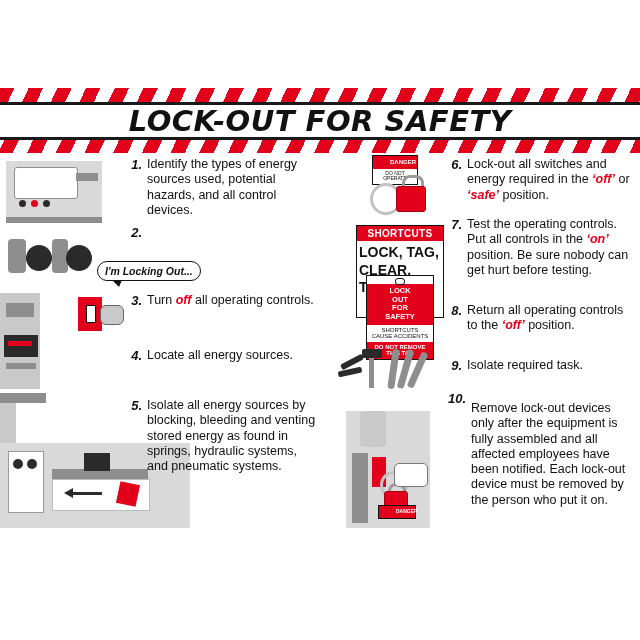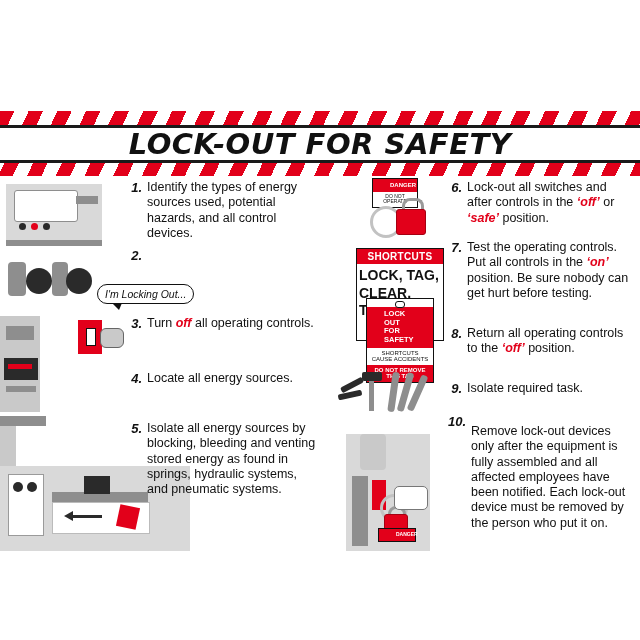--- a/index.html
+++ b/index.html
@@ -6,21 +6,21 @@
     margin: 0;
     padding: 0;
     background: #ffffff;
     width: 640px;
     height: 640px;
     font-family: "Liberation Sans", sans-serif;
   }
   #poster {
     position: absolute;
     left: 0;
-    top: 111px;
+    top: 88px;
     width: 640px;
     height: 440px;
     background: #c2410c;
     overflow: hidden;
   }
   
   .header-stripes {
     position: absolute;
     left: 0; top: 0;
     width: 640px;
@@ -113,21 +113,21 @@
   .rounded { border-radius: 3px; }
   .circle { border-radius: 50%; }
 
   
   .bubble {
     position: absolute;
     background: #ffffff;
     border: 1.6px solid #111;
     border-radius: 11px;
     font-size: 10.5px;
-    font-weight: normal;
+    font-weight: bold;
     font-style: italic;
     color: #111;
     padding: 3px 7px;
     white-space: nowrap;
   }
   .bubble:after {
     content: "";
     position: absolute;
     left: 14px;
     bottom: -7px;
@@ -165,20 +165,21 @@
     position: absolute;
     width: 66px;
     background: #ffffff;
     border: 1.4px solid #111;
   }
   .tag .ttop {
     background: #e2001a;
     color: #ffffff;
     font-size: 7.5px;
     font-weight: bold;
+    text-align: center;
     line-height: 1.15;
     padding: 3px 17px;
   }
   .tag .tmid {
     font-size: 6px;
     text-align: center;
     color: #111;
     padding: 2px 2px;
     line-height: 1.1;
   }
@@ -339,21 +340,21 @@
       <div class="hasp" style="left:54px; top:318px; width:22px; height:22px;"></div>
       <div class="padlock-shackle" style="left:62px; top:330px; width:12px; height:9px;"></div>
       <div class="padlock-body" style="left:58px; top:338px; width:22px; height:18px;"></div>
       <div class="art white" style="left:68px; top:310px; width:32px; height:22px; border:1.2px solid #777; border-radius:5px;"></div>
       <div class="tag" style="left:52px; top:352px; width:36px;">
         <div class="ttop" style="font-size:5px;">DANGER</div>
       </div>
 
       <div class="step" style="left:112px; top:4px; width:196px;">
         <span class="num">6.</span>
-        <span class="txt"><span>Lock-out all switches and after controls in the </span><span class="em-red">‘off’</span><span> or </span><span class="em-red">‘safe’</span><span> position.</span></span>
+        <span class="txt"><span>Lock-out all switches and energy required in the </span><span class="em-red">‘off’</span><span> or </span><span class="em-red">‘safe’</span><span> position.</span></span>
       </div>
 
       <div class="step" style="left:112px; top:64px; width:196px;">
         <span class="num">7.</span>
         <span class="txt"><span>Test the operating controls. Put all controls in the </span><span class="em-red">‘on’</span><span> position. Be sure nobody can get hurt before testing.</span></span>
       </div>
 
       <div class="step" style="left:112px; top:150px; width:196px;">
         <span class="num">8.</span>
         <span class="txt"><span>Return all operating controls to the </span><span class="em-red">‘off’</span><span> position.</span></span>

